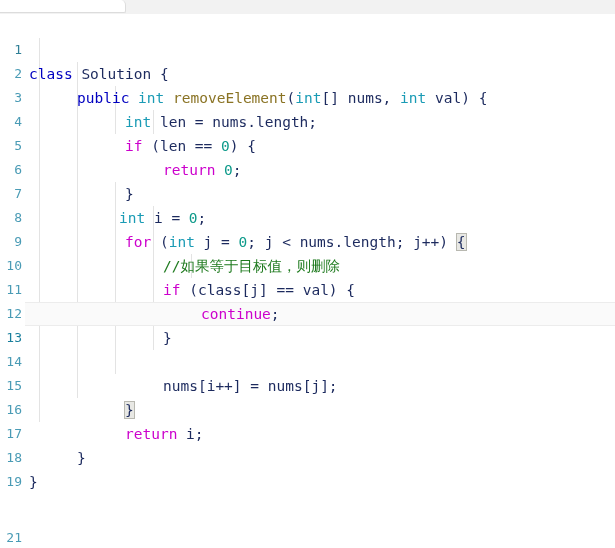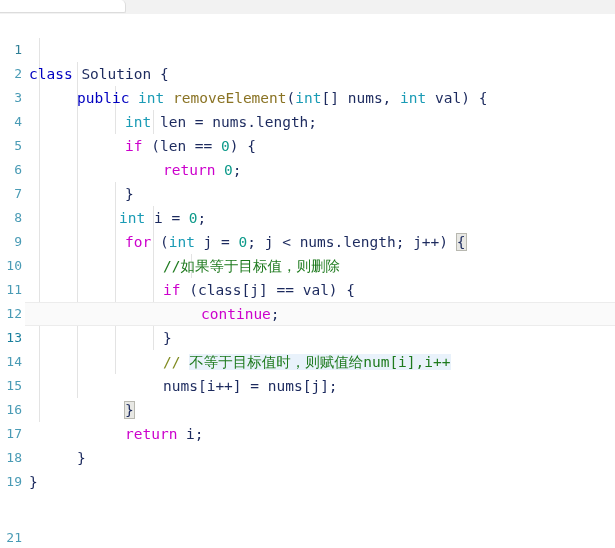--- a/index.html
+++ b/index.html
@@ -221,21 +221,20 @@
       <span class="code" style="left:201px;"><span class="kwm">continue</span><span class="punc">;</span></span>
     </div>
 
     <div class="line" style="top:264px;">
       <span class="lineno">12</span>
       <span class="code" style="left:163px;"><span class="punc">}</span></span>
     </div>
 
     <div class="line" style="top:288px;">
       <span class="lineno active">13</span>
-      <span class="code" style="left:163px;"><span class="cmt-slash">// </span><span class="cmt sel">不等于目标值时，则赋值给num[i],i++</span></span>
     </div>
 
     <div class="line" style="top:312px;">
       <span class="lineno">14</span>
       <span class="code" style="left:163px;"><span class="ident">nums[i++] = nums[j];</span></span>
     </div>
 
     <div class="line" style="top:336px;">
       <span class="lineno">15</span>
       <span class="code" style="left:125px;"><span class="punc bracket-hl">}</span></span>

